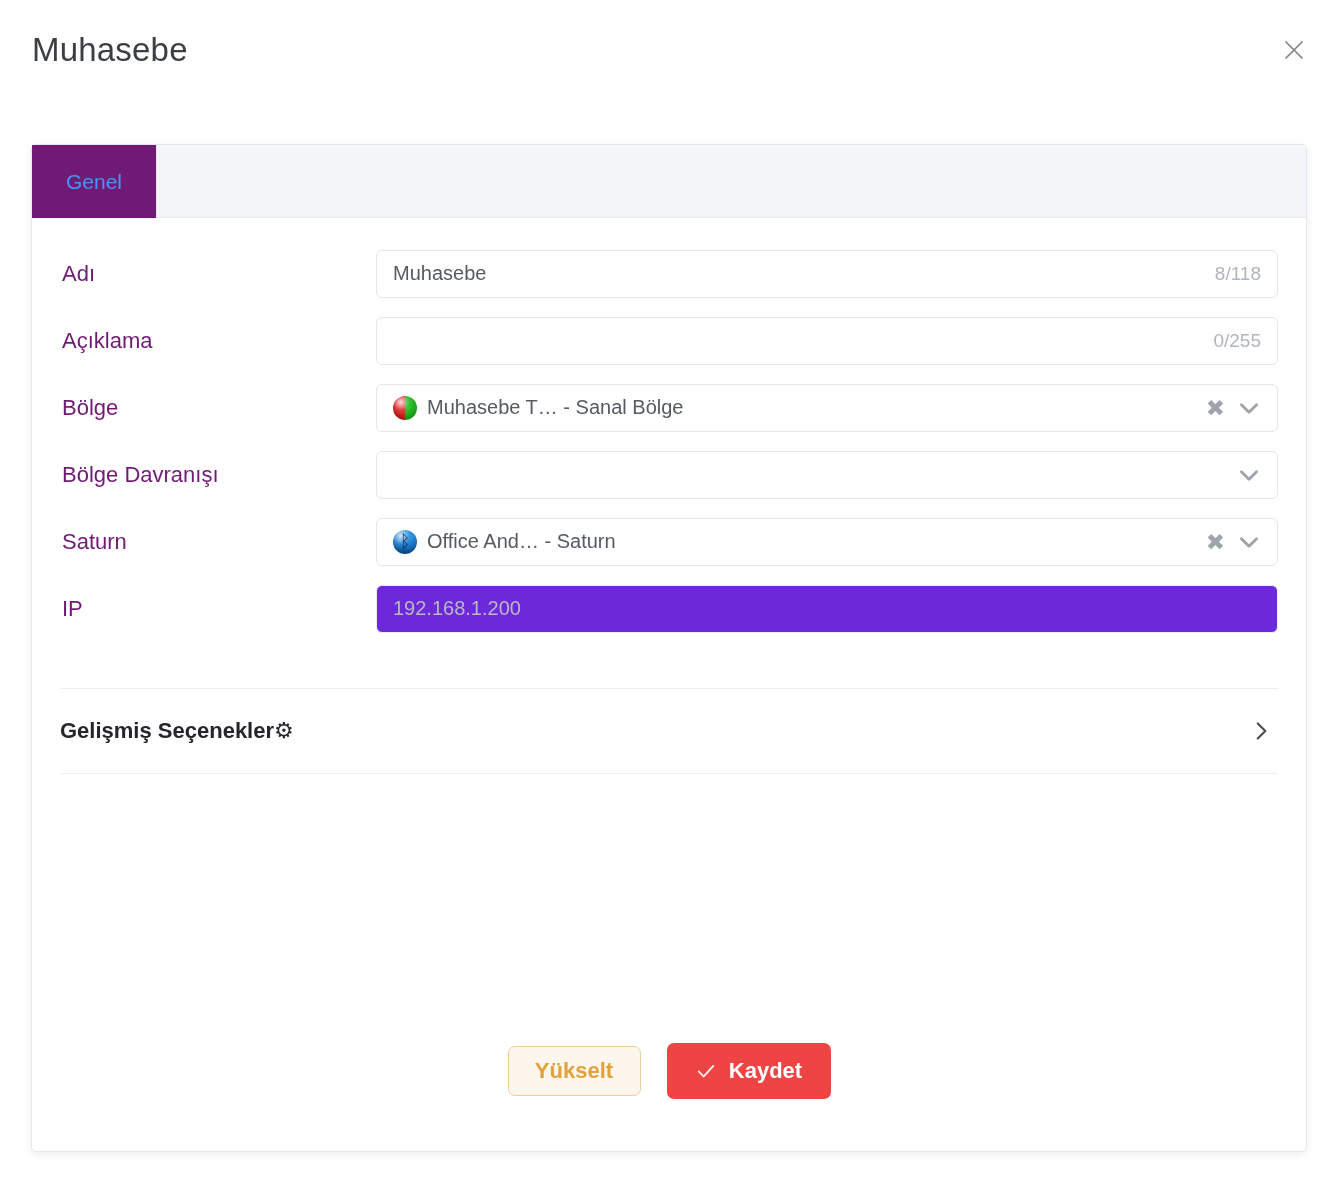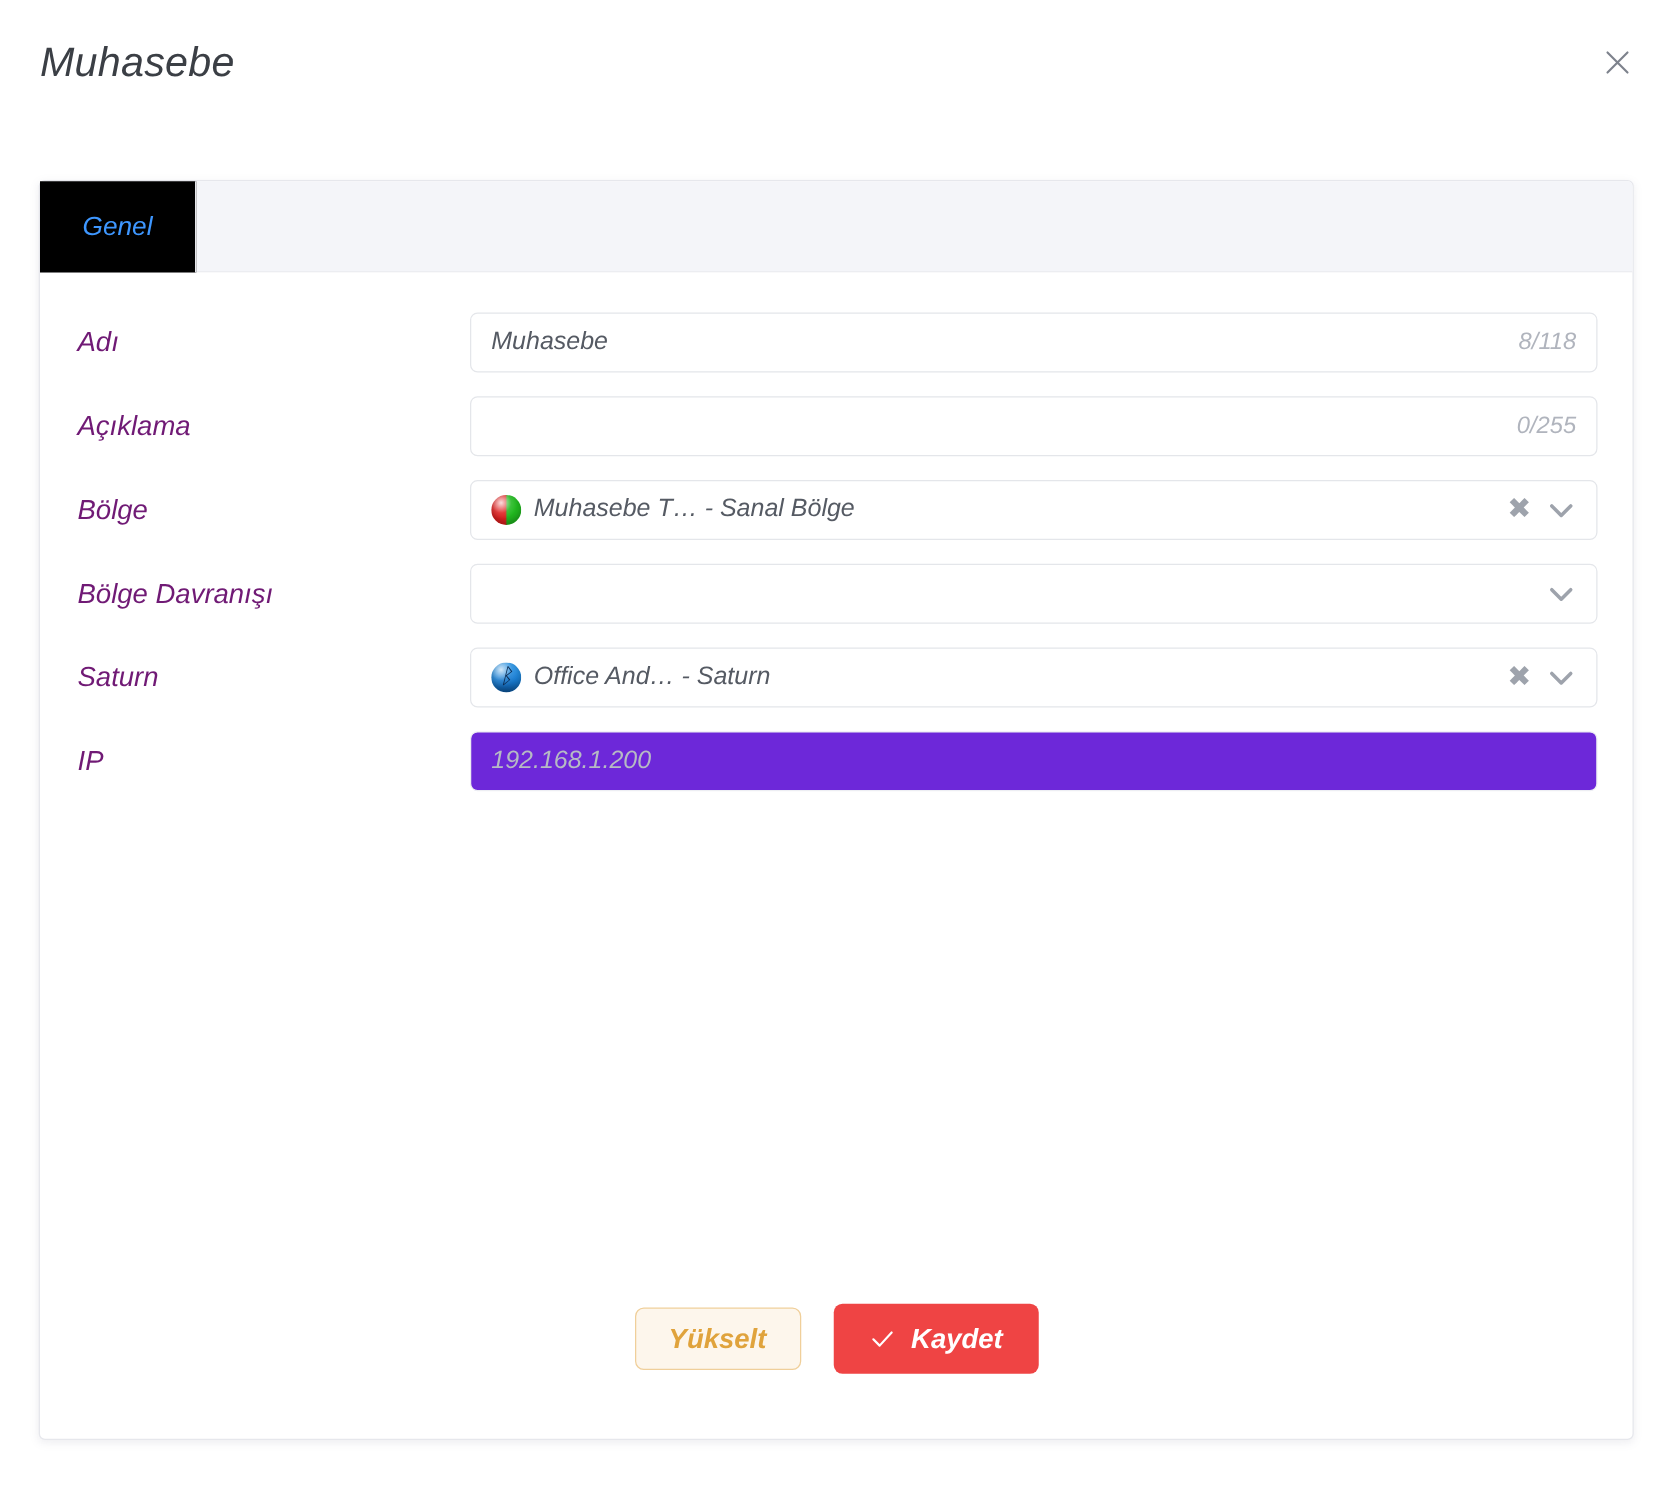--- a/index.html
+++ b/index.html
@@ -13,21 +13,20 @@
     font-family: "Liberation Sans", sans-serif;
     -webkit-font-smoothing: antialiased;
     overflow: hidden;
   }
 
   .dialog {
     position: relative;
     width: 1338px;
     height: 1141px;
     box-sizing: border-box;
-    font-style: italic;
   }
 
   
   .dialog-header {
     position: absolute;
     top: 0;
     left: 0;
     width: 1338px;
     height: 104px;
   }
@@ -82,21 +81,21 @@
     padding: 0 34px;
     display: flex;
     align-items: center;
     font-size: 21px;
     color: #9aa0ab;
     cursor: pointer;
     background: transparent;
     box-sizing: border-box;
   }
   .tab.active {
-    background: #000000;
+    background: #701a75;
     color: #3e97ff;
     border-right: 1px solid #e6e7ec;
     margin-bottom: -1px;
     height: 73px;
   }
 
   
   .form {
     padding: 22px 28px 0 28px;
   }
@@ -355,20 +354,33 @@
 
       <div class="form-row">
         <div class="form-label">IP</div>
         <div class="field disabled">
           <span class="field-value placeholder">192.168.1.200</span>
         </div>
       </div>
 
     </div>
 
+    <div class="adv-wrap">
+      <div class="adv-row">
+        <div class="adv-title">
+          <span>Gelişmiş Seçenekler</span>
+          <span class="gear-icon">⚙</span>
+        </div>
+        <div class="adv-chevron">
+          <svg width="26" height="26" viewBox="0 0 24 24">
+            <path d="M9 5 L16 12 L9 19" stroke="#4a4e57" stroke-width="2" fill="none" stroke-linecap="round" stroke-linejoin="round"></path>
+          </svg>
+        </div>
+      </div>
+    </div>
 
     <div class="footer">
       <div class="btn btn-secondary">Yükselt</div>
       <div class="btn btn-primary">
         <span class="check-icon">
           <svg width="22" height="22" viewBox="0 0 24 24">
             <path d="M4 12.5 L9.5 18 L20 6.5" stroke="#ffffff" stroke-width="1.9" fill="none" stroke-linecap="round" stroke-linejoin="round"></path>
           </svg>
         </span>
         <span>Kaydet</span>

